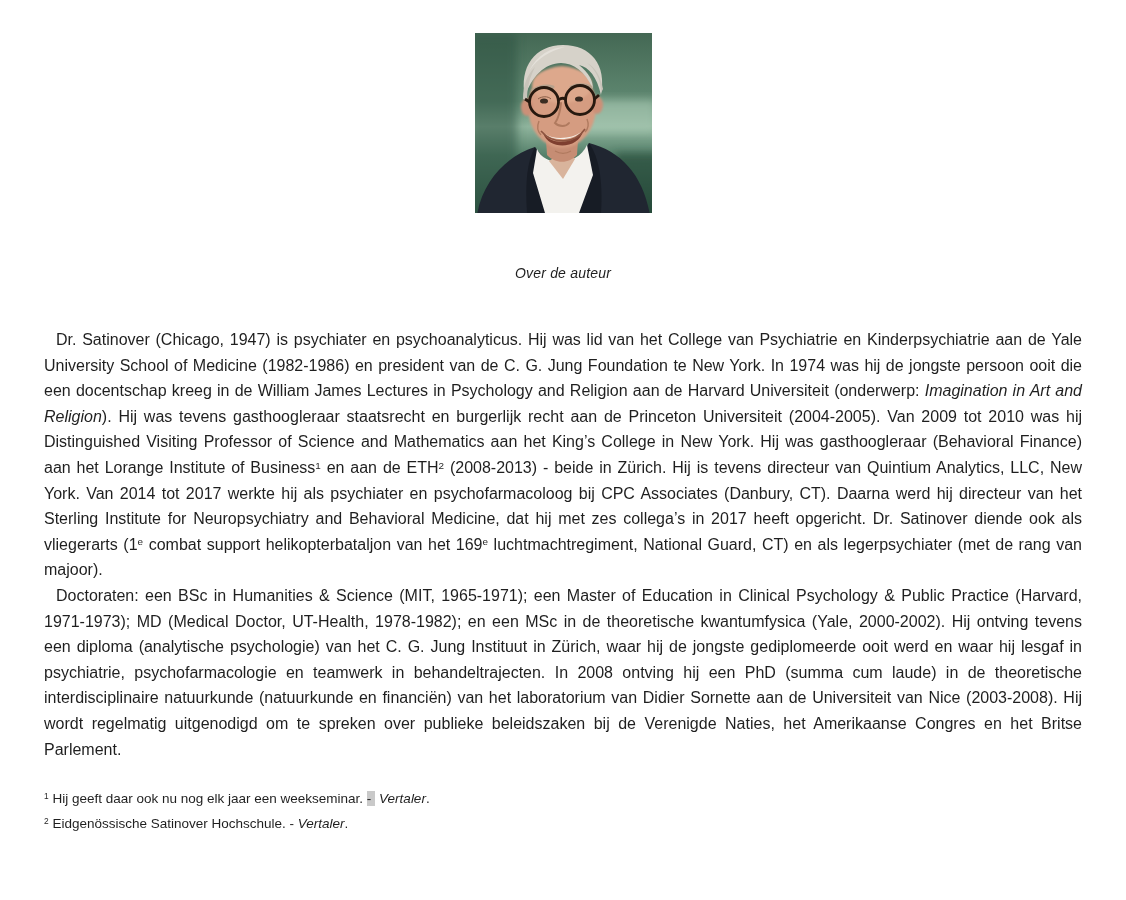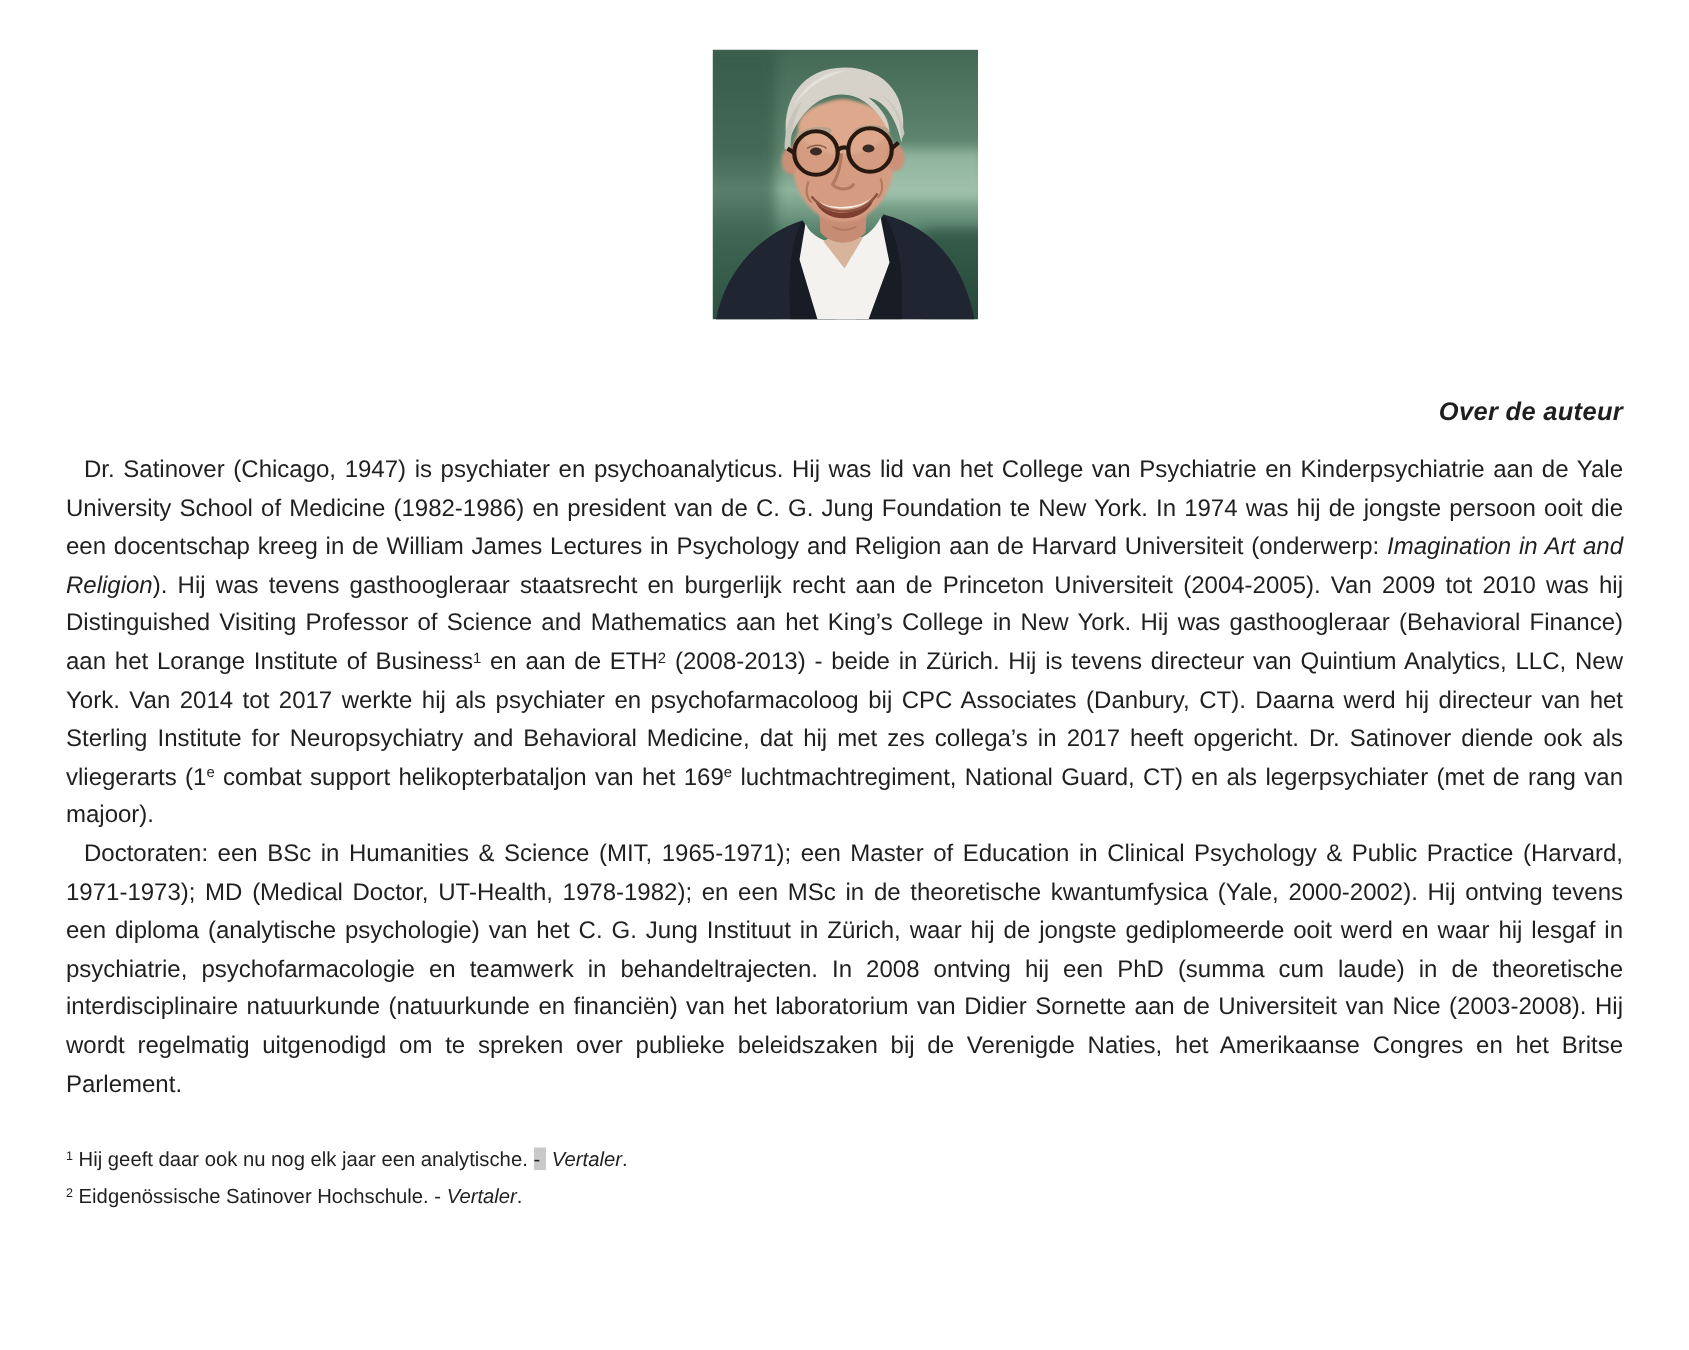--- a/index.html
+++ b/index.html
@@ -21,28 +21,28 @@
   }
   .photo-wrap {
     width: 177px;
     height: 180px;
     margin: 33px auto 0 auto;
     overflow: hidden;
   }
   .photo-wrap svg { display: block; }
   .heading {
     margin: 52px 0 0 0;
-    text-align: right;
-    font-size: 17px;
+    text-align: center;
+    font-size: 14px;
     font-style: italic;
-    font-weight: bold;
+    font-weight: normal;
     letter-spacing: 0.2px;
   }
   .bodytext {
-    margin-top: 16px;
+    margin-top: 46px;
     width: 1038px;
   }
   .body-par {
     margin: 0;
     font-size: 16px;
     line-height: 25.6px;
     text-align: justify;
     text-indent: 12px;
     word-spacing: 0.5px;
   }
@@ -146,17 +146,17 @@
   </div>
 
   <h1 class="heading">Over de auteur</h1>
 
   <div class="bodytext">
     <p class="body-par"><span>Dr. Satinover (Chicago, 1947) is psychiater en psychoanalyticus. Hij was lid van het College van Psychiatrie en Kinderpsychiatrie aan de Yale University School of Medicine (1982-1986) en president van de C. G. Jung Foundation te New York. In 1974 was hij de jongste persoon ooit die een docentschap kreeg in de William James Lectures in Psychology and Religion aan de Harvard Universiteit (onderwerp: </span><span class="it">Imagination in Art and Religion</span><span>). Hij was tevens gasthoogleraar staatsrecht en burgerlijk recht aan de Princeton Universiteit (2004-2005). Van 2009 tot 2010 was hij Distinguished Visiting Professor of Science and Mathematics aan het King’s College in New York. Hij was gasthoogleraar (Behavioral Finance) aan het Lorange Institute of Business</span><sup>1</sup><span> en aan de ETH</span><sup>2</sup><span> (2008-2013) - beide in Zürich. Hij is tevens directeur van Quintium Analytics, LLC, New York. Van 2014 tot 2017 werkte hij als psychiater en psychofarmacoloog bij CPC Associates (Danbury, CT). Daarna werd hij directeur van het Sterling Institute for Neuropsychiatry and Behavioral Medicine, dat hij met zes collega’s in 2017 heeft opgericht. Dr. Satinover diende ook als vliegerarts (1</span><sup>e</sup><span> combat support helikopterbataljon van het 169</span><sup>e</sup><span> luchtmachtregiment, National Guard, CT) en als legerpsychiater (met de rang van majoor).</span></p>
     <p class="body-par"><span>Doctoraten: een BSc in Humanities &amp; Science (MIT, 1965-1971); een Master of Education in Clinical Psychology &amp; Public Practice (Harvard, 1971-1973); MD (Medical Doctor, UT-Health, 1978-1982); en een MSc in de theoretische kwantumfysica (Yale, 2000-2002). Hij ontving tevens een diploma (analytische psychologie) van het C. G. Jung Instituut in Zürich, waar hij de jongste gediplomeerde ooit werd en waar hij lesgaf in psychiatrie, psychofarmacologie en teamwerk in behandeltrajecten. In 2008 ontving hij een PhD (summa cum laude) in de theoretische interdisciplinaire natuurkunde (natuurkunde en financiën) van het laboratorium van Didier Sornette aan de Universiteit van Nice (2003-2008). Hij wordt regelmatig uitgenodigd om te spreken over publieke beleidszaken bij de Verenigde Naties, het Amerikaanse Congres en het Britse Parlement.</span></p>
   </div>
 
   <div class="footnotes">
-    <p class="fn"><sup>1</sup><span> Hij geeft daar ook nu nog elk jaar een analytische. </span><span class="hl">-</span><span> </span><span class="it">Vertaler</span><span>.</span></p>
+    <p class="fn"><sup>1</sup><span> Hij geeft daar ook nu nog elk jaar een weekseminar. </span><span class="hl">-</span><span> </span><span class="it">Vertaler</span><span>.</span></p>
     <p class="fn"><sup>2</sup><span> Eidgenössische Satinover Hochschule. - </span><span class="it">Vertaler</span><span>.</span></p>
   </div>
 
 </div>
 
 </body></html>

